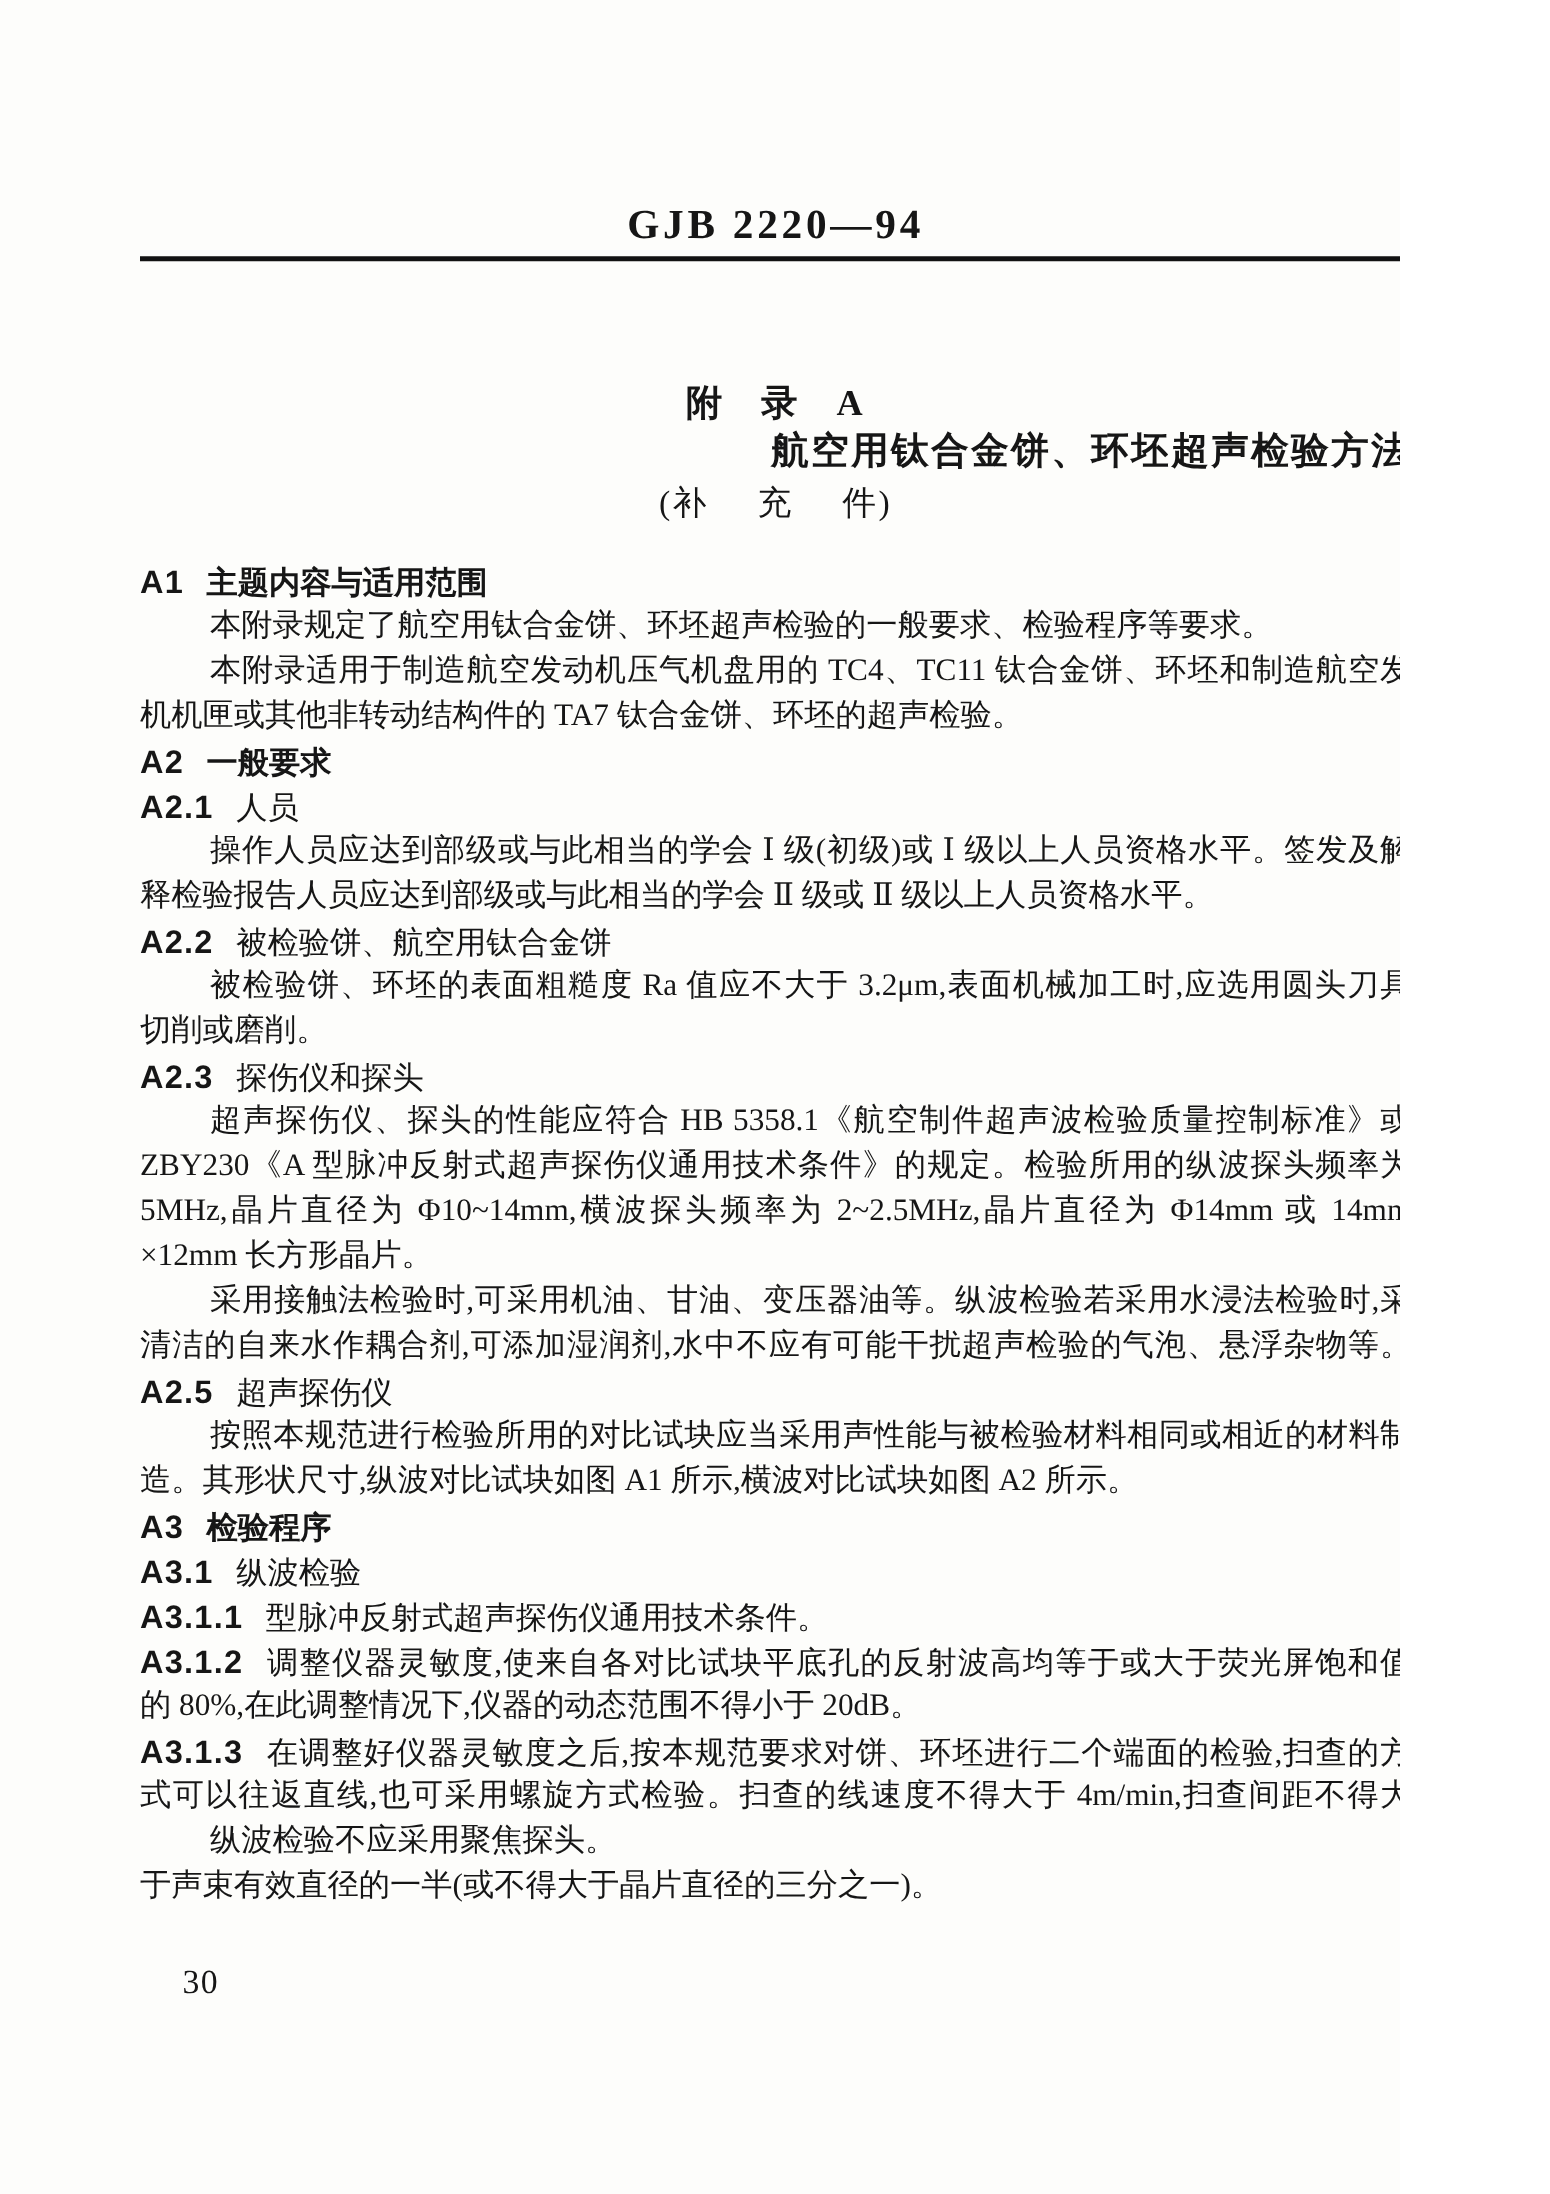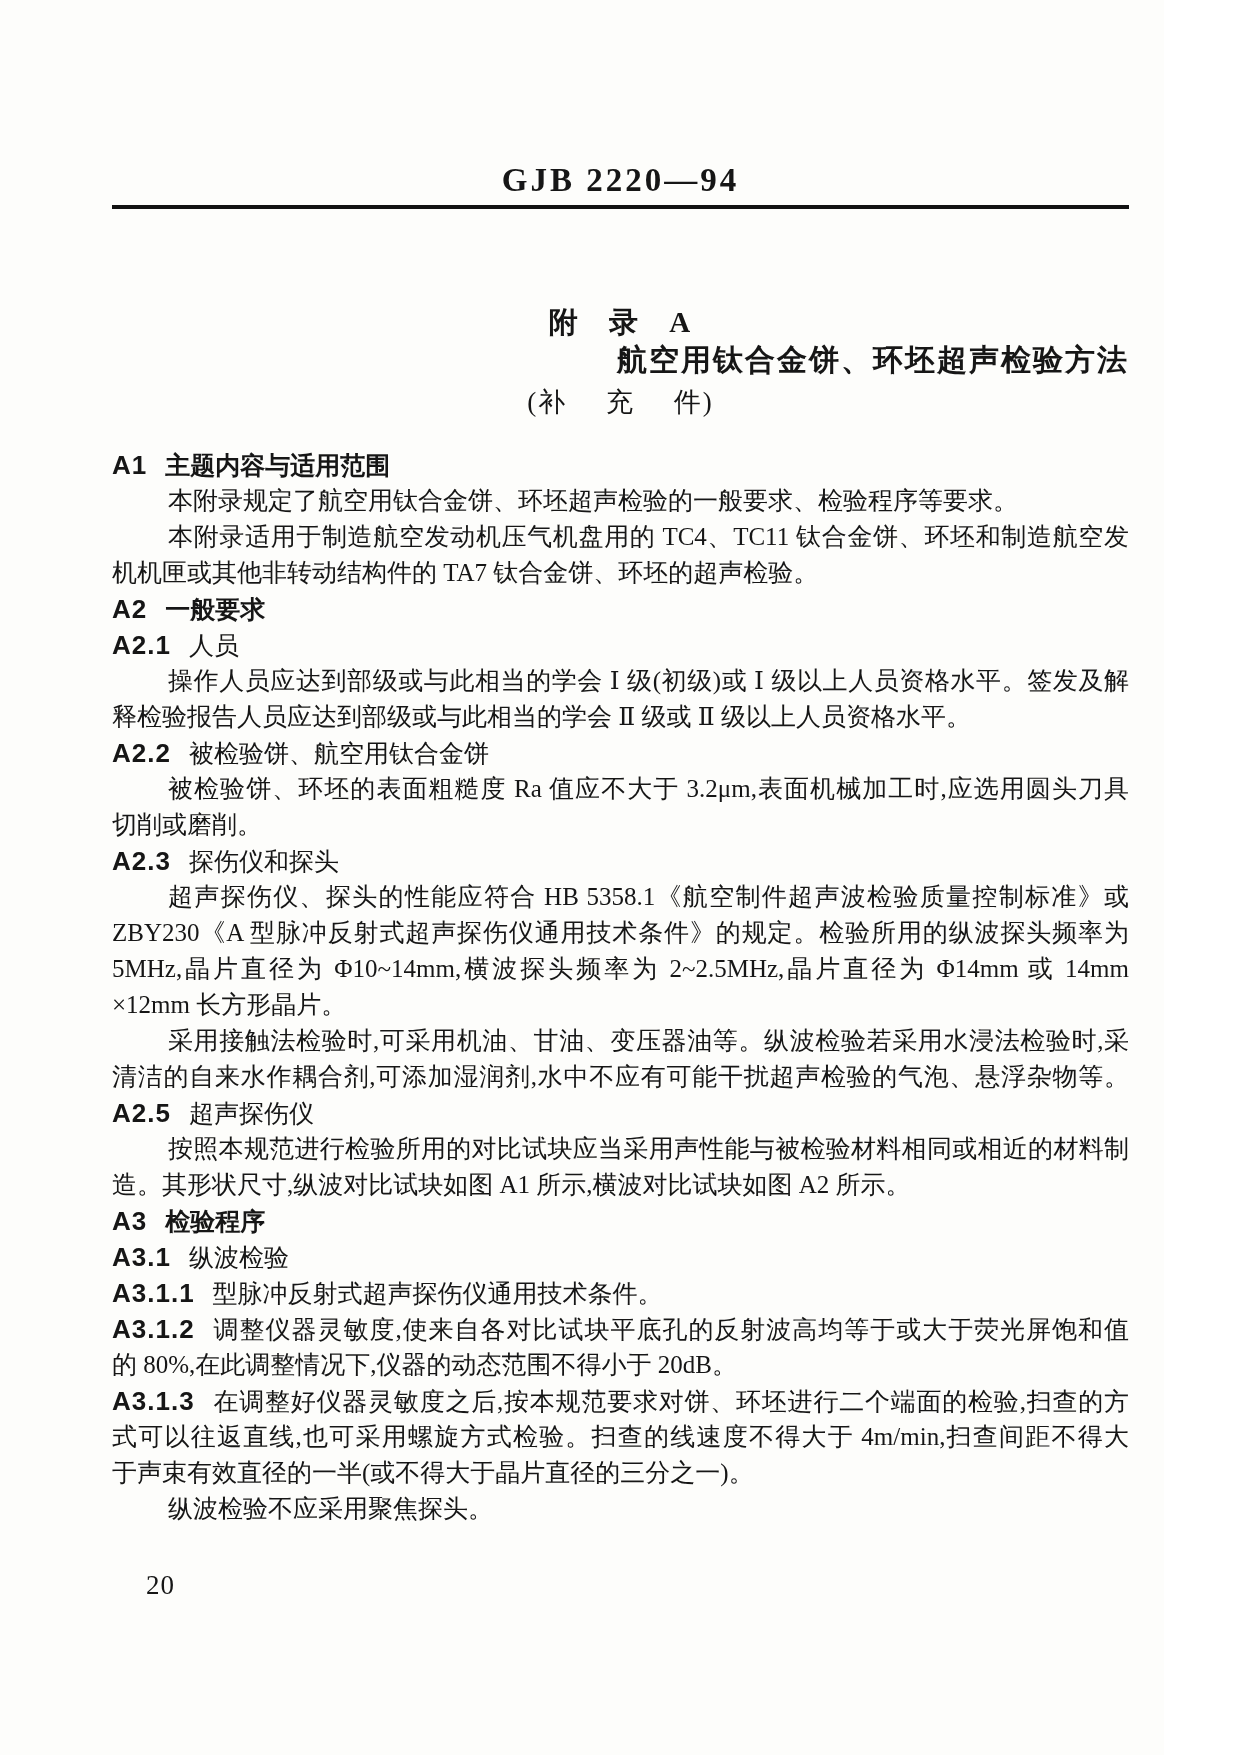--- a/index.html
+++ b/index.html
@@ -6,21 +6,20 @@
   body { background: #ffffff; }
 
   .page {
     position: relative;
     width: 1120px;
     height: 1755px;
     background: #fdfdfb;
     color: #161616;
     font-family: "Liberation Serif", "DejaVu Serif", serif;
     overflow: hidden;
-    padding-left: 44px;
   }
 
   .std-number {
     position: absolute;
     top: 162px; left: 112px; width: 1017px;
     text-align: center;
     font-size: 33px;
     font-weight: bold;
     letter-spacing: 3px;
     white-space: nowrap;
@@ -147,20 +146,20 @@
     <div class="line"><span class="txt">造。其形状尺寸,纵波对比试块如图 A1 所示,横波对比试块如图 A2 所示。</span></div>
 
     <div class="line h1"><span class="num">A3</span><span class="txt">检验程序</span></div>
     <div class="line h2"><span class="num">A3.1</span><span class="txt">纵波检验</span></div>
 
     <div class="line h2"><span class="num">A3.1.1</span><span class="txt">型脉冲反射式超声探伤仪通用技术条件。</span></div>
     <div class="line h2 fill"><span class="num">A3.1.2</span><span class="txt">调整仪器灵敏度,使来自各对比试块平底孔的反射波高均等于或大于荧光屏饱和值</span></div>
     <div class="line"><span class="txt">的 80%,在此调整情况下,仪器的动态范围不得小于 20dB。</span></div>
     <div class="line h2 fill"><span class="num">A3.1.3</span><span class="txt">在调整好仪器灵敏度之后,按本规范要求对饼、环坯进行二个端面的检验,扫查的方</span></div>
     <div class="line fill"><span class="txt">式可以往返直线,也可采用螺旋方式检验。扫查的线速度不得大于 4m/min,扫查间距不得大</span></div>
+    <div class="line indent"><span class="txt">纵波检验不应采用聚焦探头。</span></div>
     <div class="line"><span class="txt">于声束有效直径的一半(或不得大于晶片直径的三分之一)。</span></div>
-    <div class="line indent"><span class="txt">纵波检验不应采用聚焦探头。</span></div>
 
   </div>
 
-  <div class="page-number">20</div>
+  <div class="page-number">30</div>
 
 </div>
 
 </body></html>

